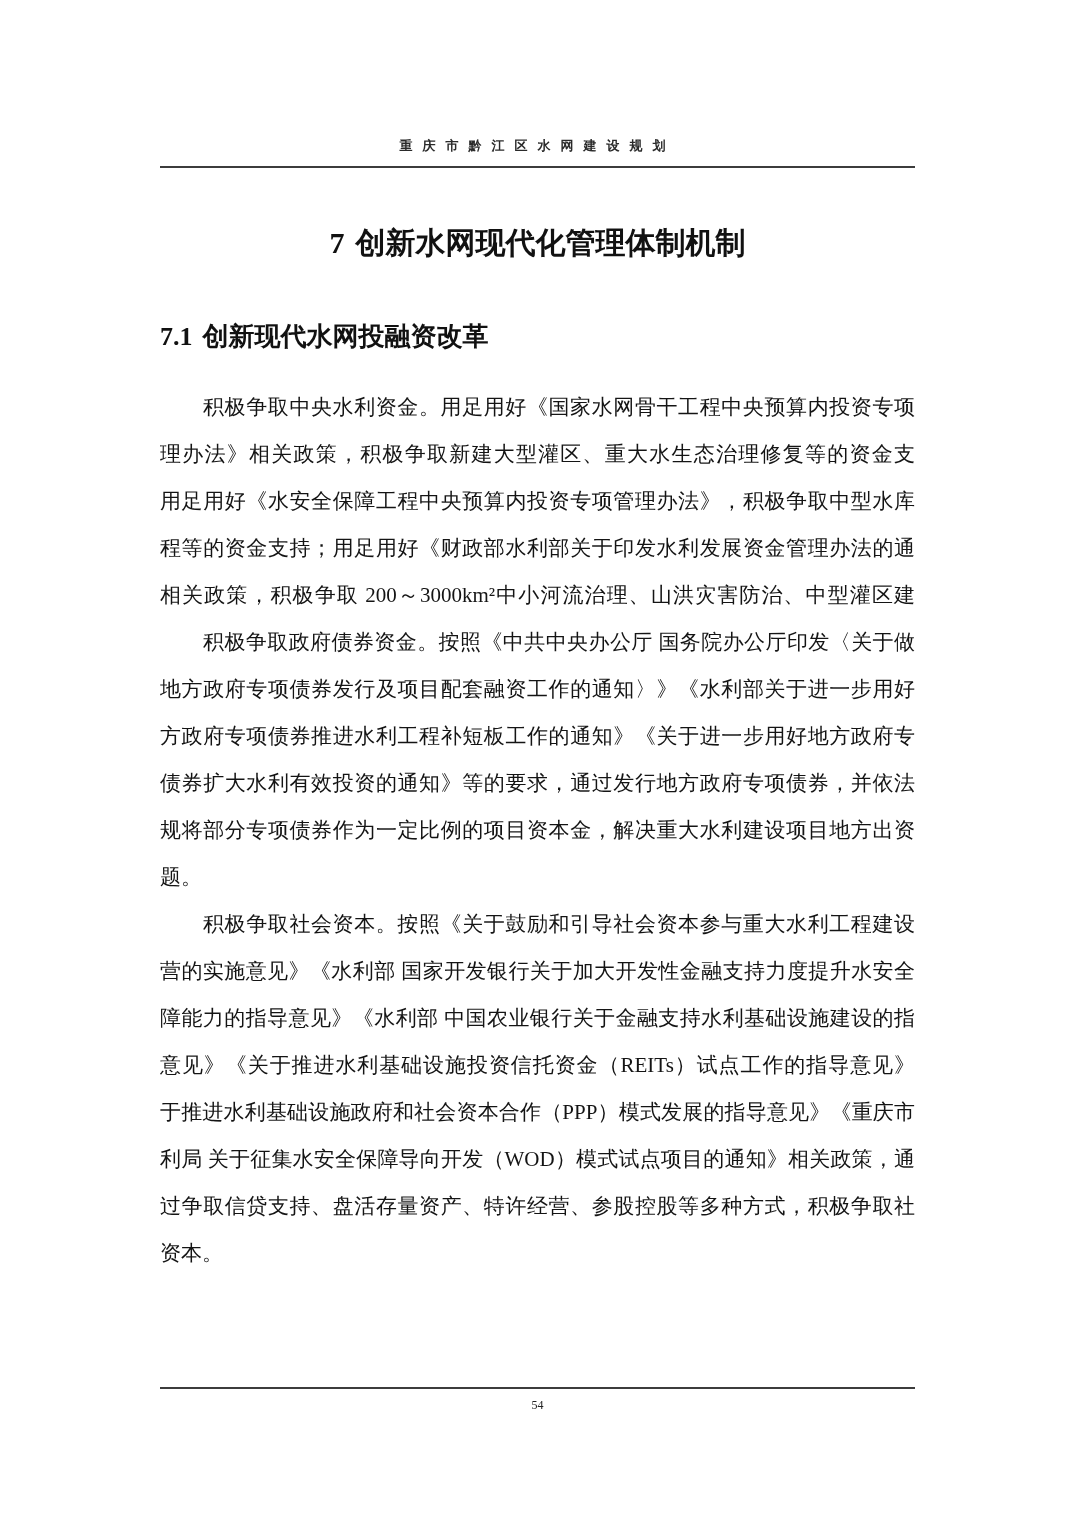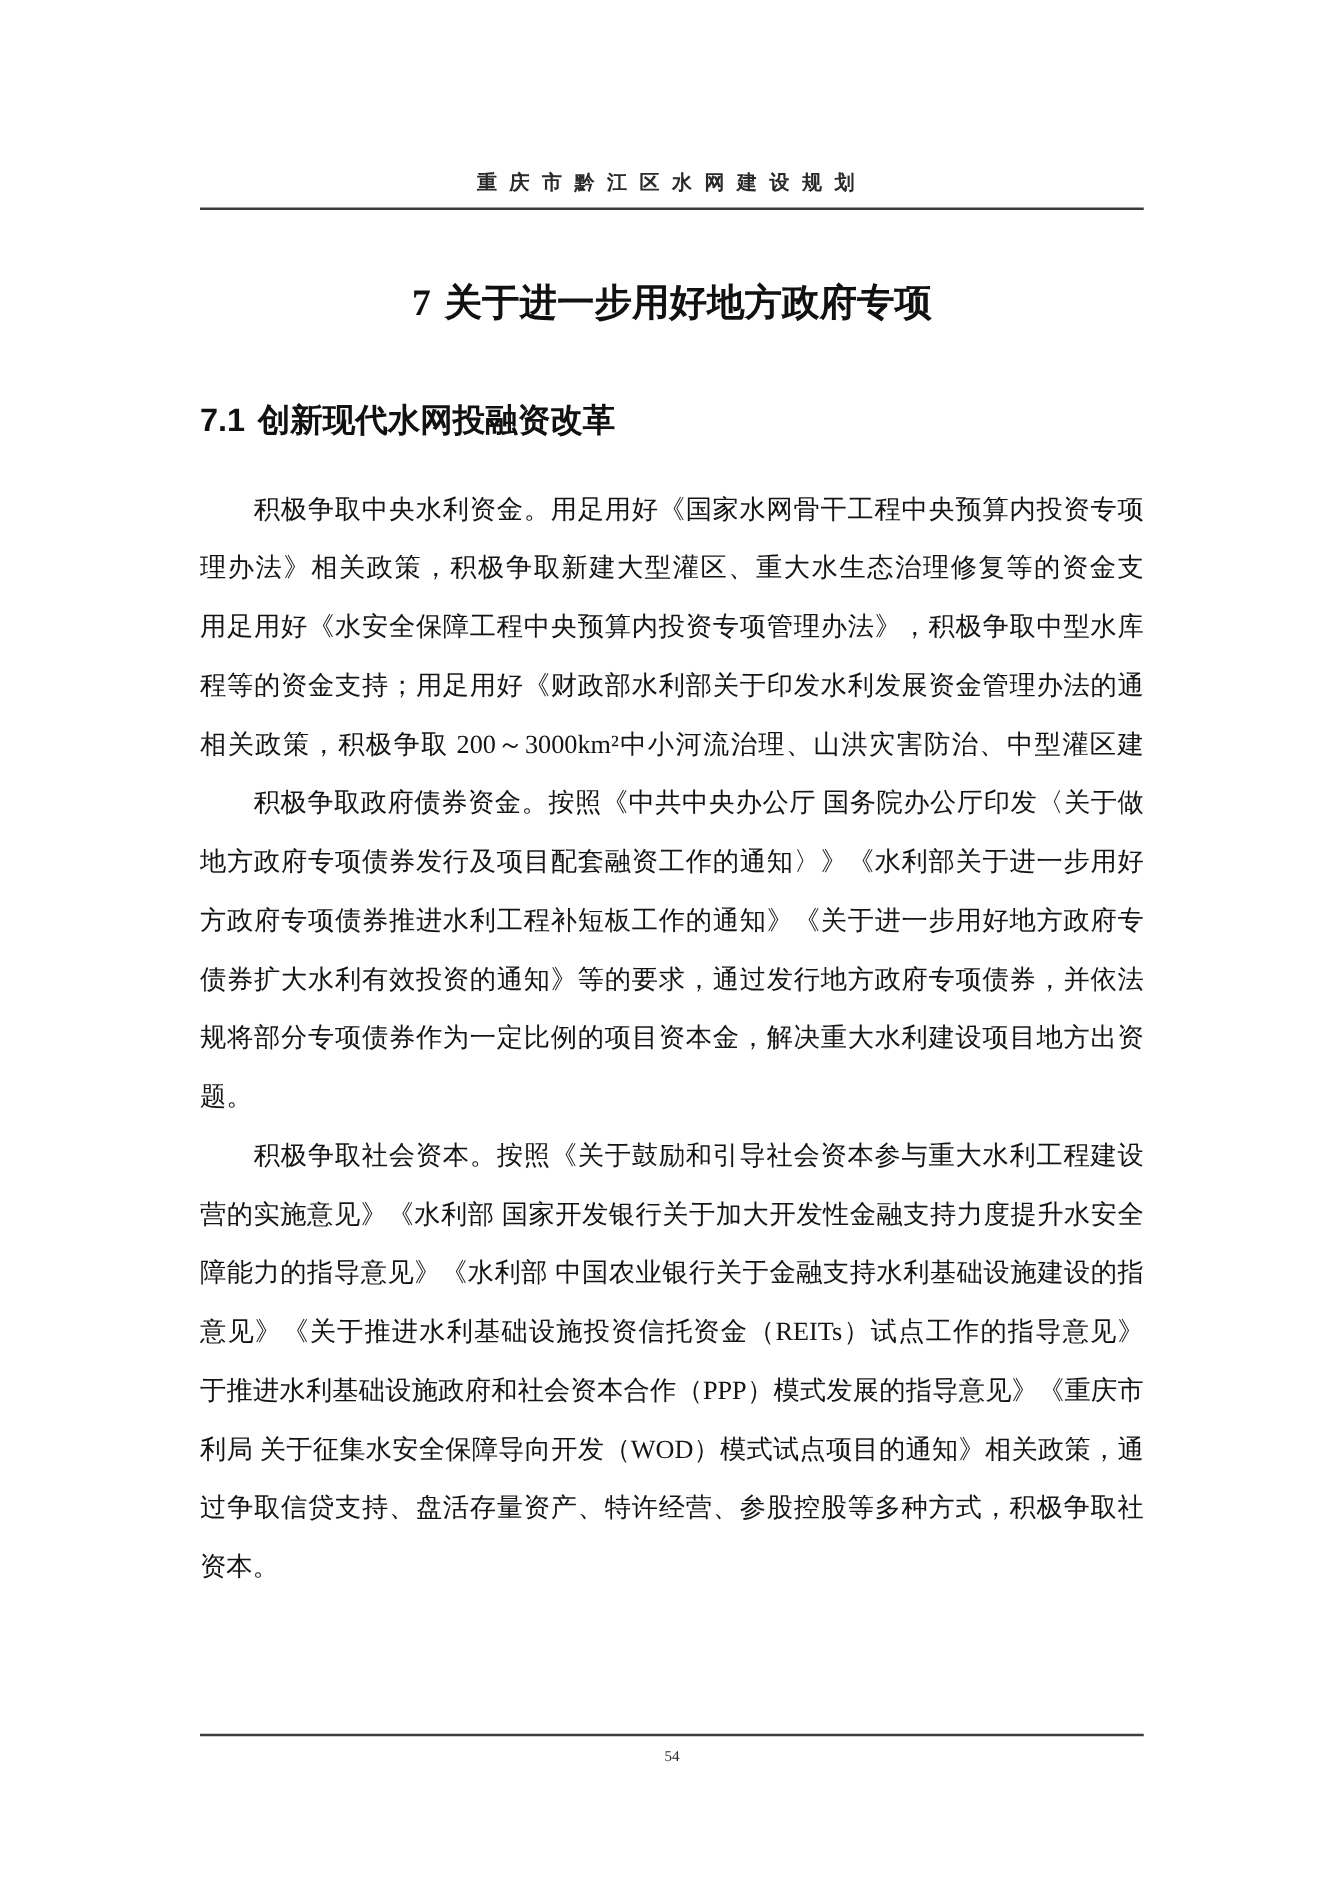--- a/index.html
+++ b/index.html
@@ -18,21 +18,21 @@
   }
   .header {
     position: absolute;
     left: 160px;
     width: 755px;
     top: 136px;
     text-align: center;
   }
   .header-text {
     font-family: "Liberation Sans", "DejaVu Sans", sans-serif;
-    font-size: 16px;
+    font-size: 13px;
     font-weight: 600;
     letter-spacing: 10px;
     color: #2a2a2a;
   }
   .header-rule {
     position: absolute;
     left: 160px;
     width: 755px;
     top: 166px;
     border-top: 2px solid #3c3c3c;
@@ -63,21 +63,21 @@
     top: 320px;
     margin: 0;
     text-align: left;
     font-family: "Liberation Sans", "DejaVu Sans", sans-serif;
     font-weight: 700;
     font-size: 26px;
     line-height: 1.3;
     color: #111111;
   }
   .section-heading .num {
-    font-family: Liberation Sans, sans-serif;
+    font-family: Liberation Serif, serif;
     font-weight: 700;
     margin-right: 10px;
   }
   .doc-body {
     position: absolute;
     left: 160px;
     top: 384px;
     width: 755px;
     font-size: 21px;
     color: #141414;
@@ -119,21 +119,21 @@
 <body>
 
 <div class="page">
 
   <div class="header">
     <span class="header-text">重庆市黔江区水网建设规划</span>
   </div>
   <div class="header-rule"></div>
 
   <h1 class="doc-title">
-    <span class="num">7</span><span>关于进一步用好地方政府专项</span>
+    <span class="num">7</span><span>创新水网现代化管理体制机制</span>
   </h1>
 
   <h2 class="section-heading">
     <span class="num">7.1</span><span>创新现代水网投融资改革</span>
   </h2>
 
   <div class="doc-body">
       <div class="line first">积极争取中央水利资金。用足用好《国家水网骨干工程中央预算内投资专项管</div>
       <div class="line">理办法》相关政策，积极争取新建大型灌区、重大水生态治理修复等的资金支持；</div>
       <div class="line">用足用好《水安全保障工程中央预算内投资专项管理办法》，积极争取中型水库工</div>

